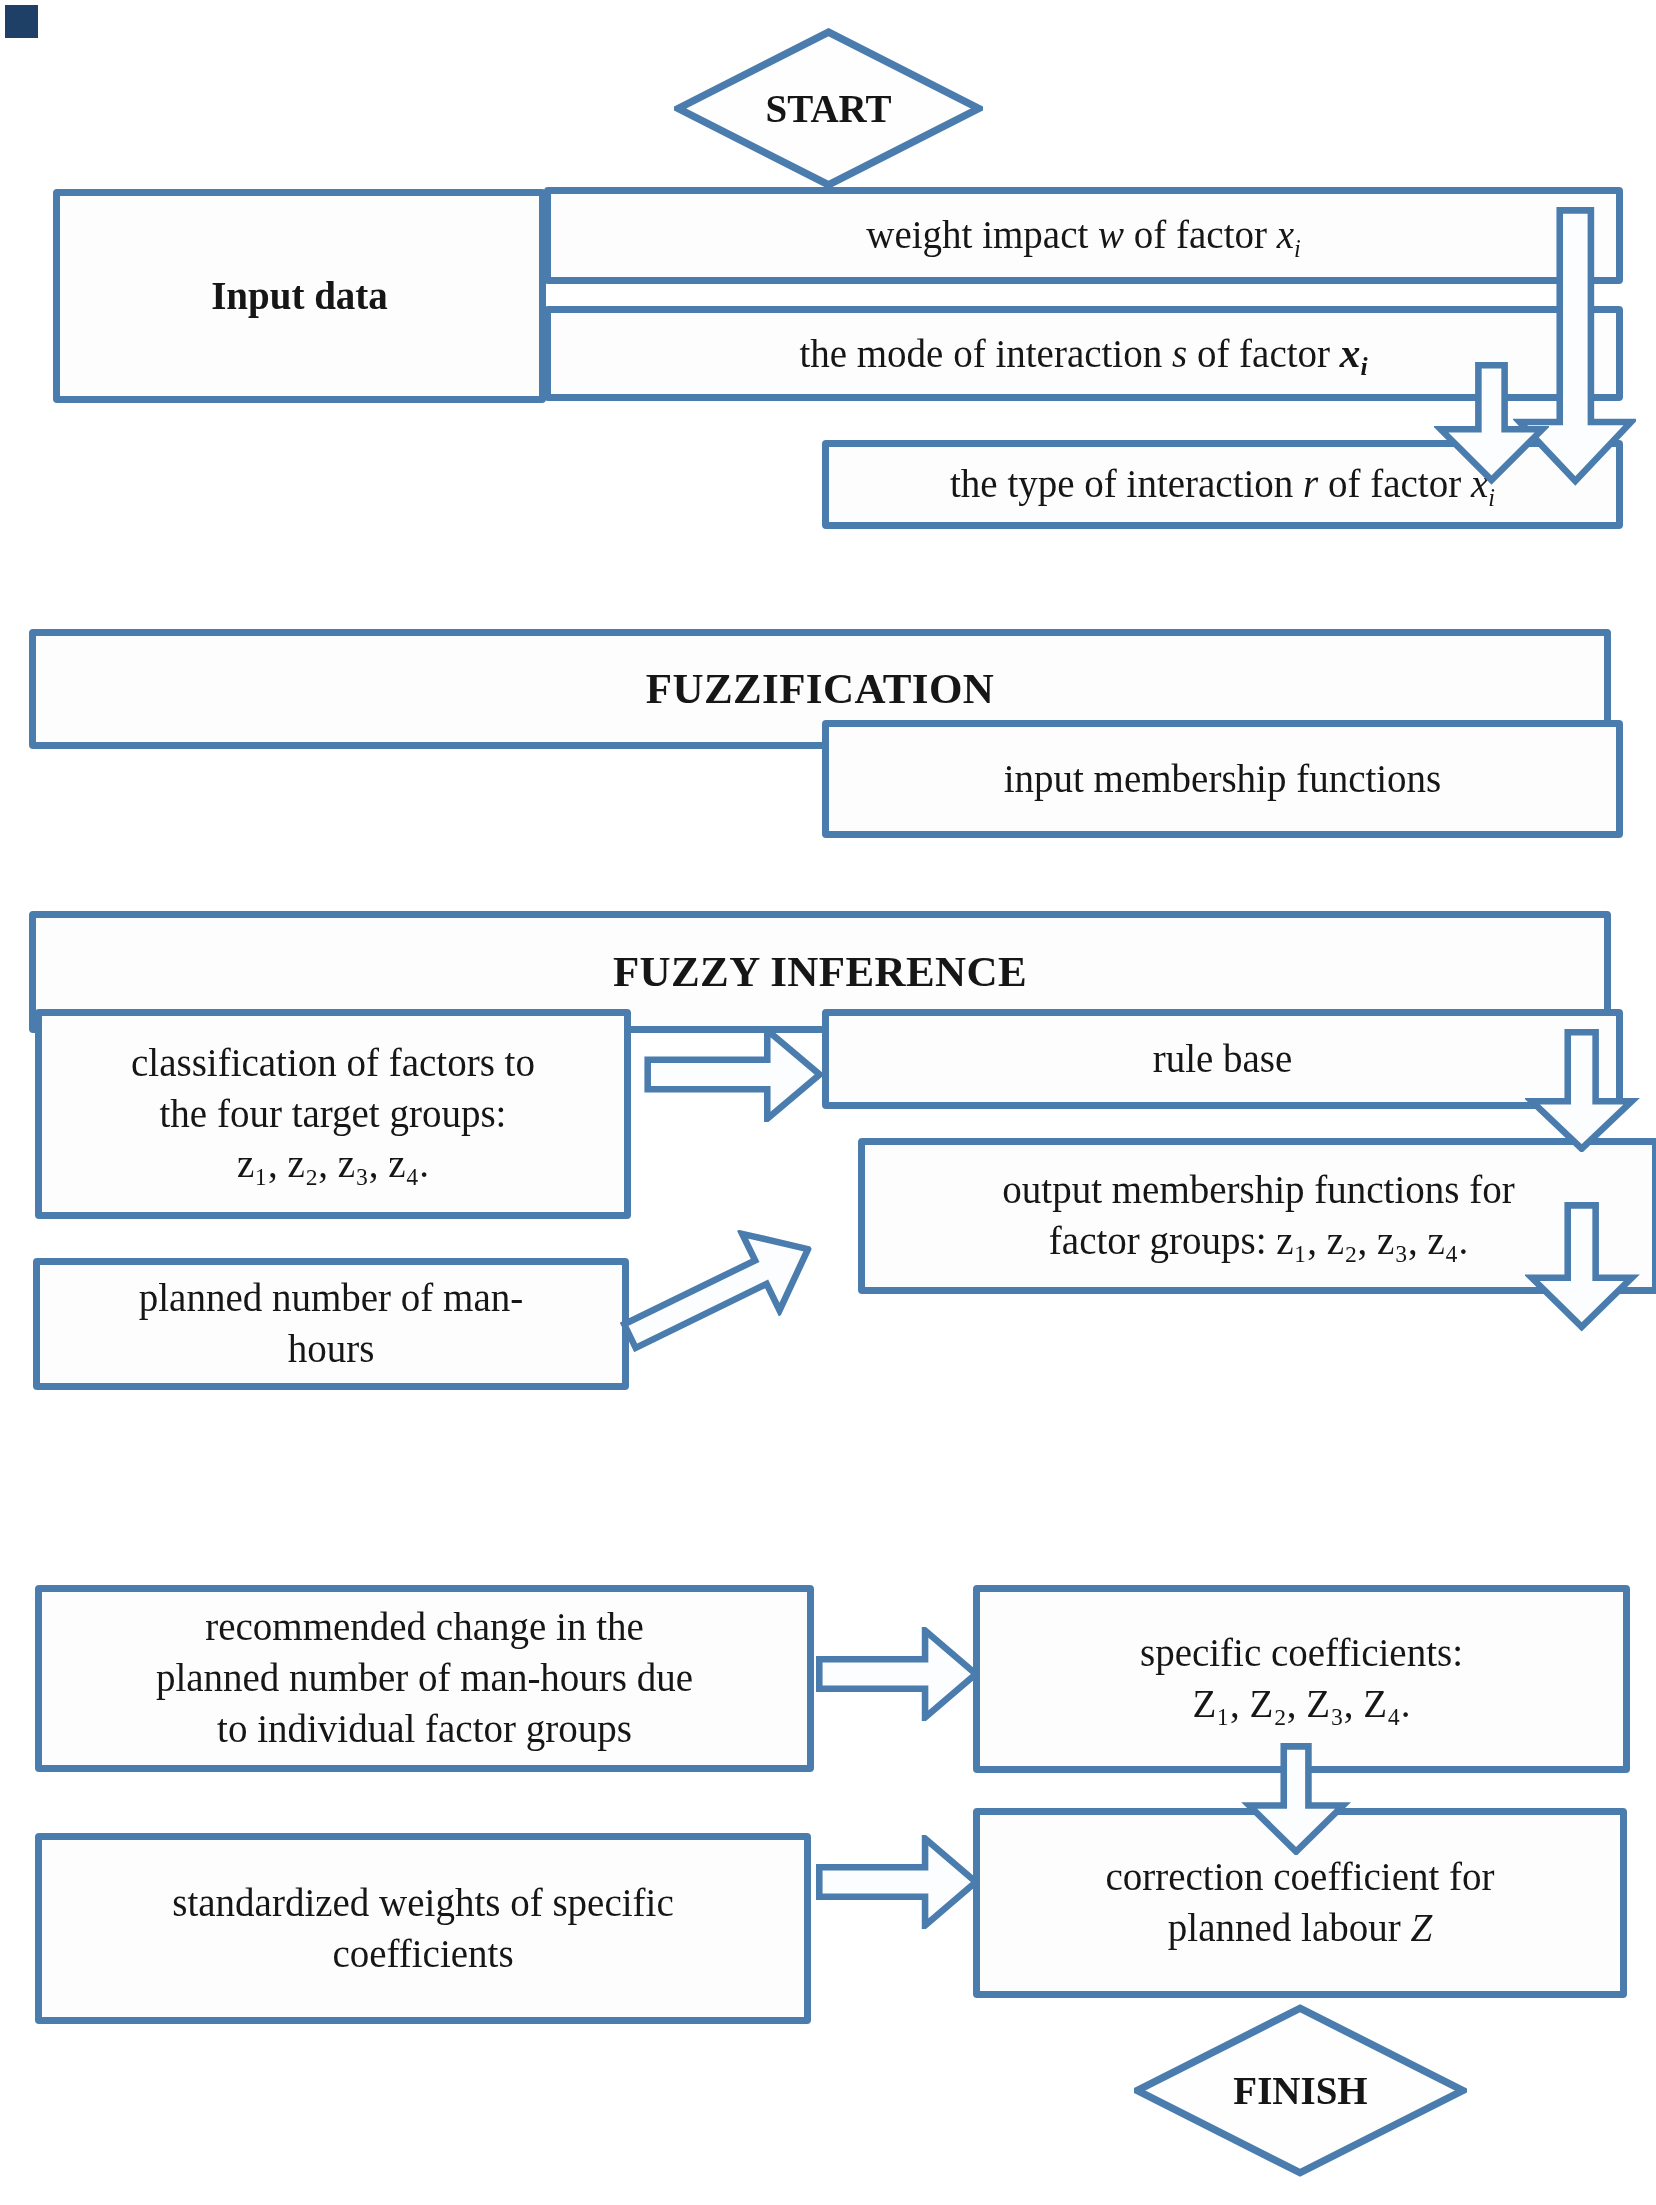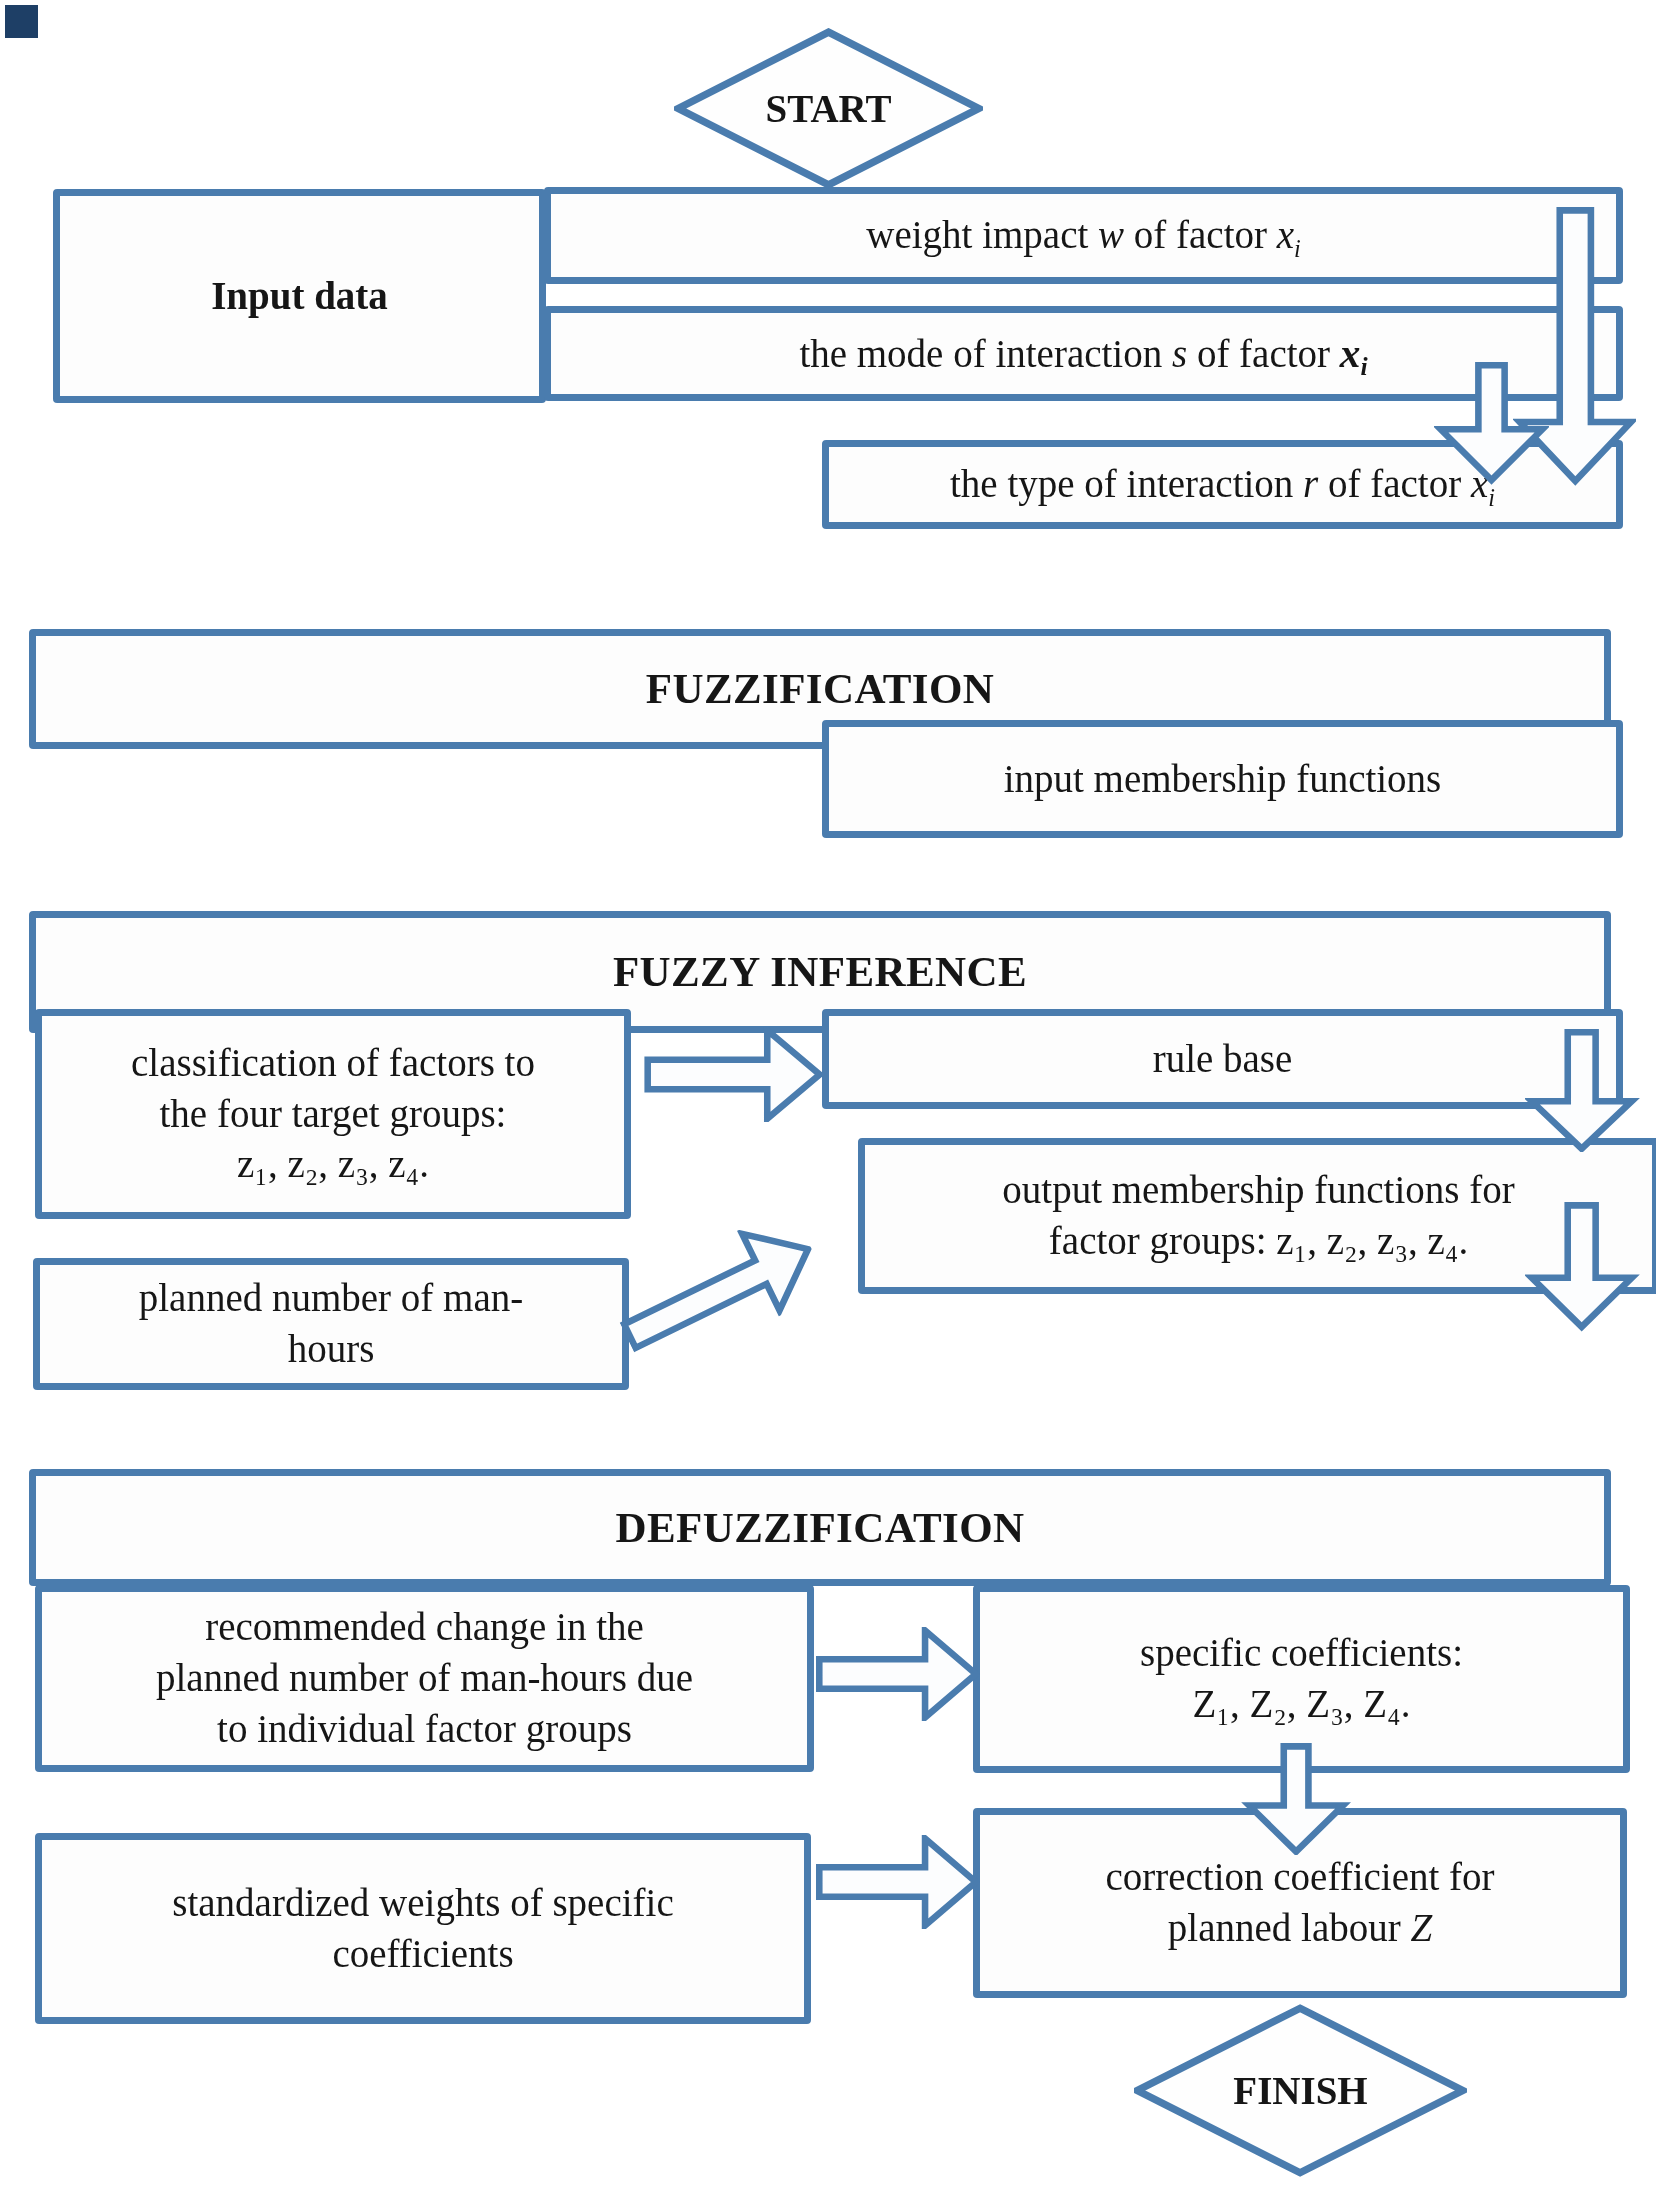--- a/index.html
+++ b/index.html
@@ -96,23 +96,20 @@
     <span class="lines">output membership functions for
 factor groups: z₁, z₂, z₃, z₄.</span>
   </div>
 
   <div class="box" style="left:33px;top:1258px;width:596px;height:132px;">
     <span class="lines">planned number of man-
 hours</span>
   </div>
 
 
-  <div class="box bar" style="left:29px;top:1424px;width:1582px;height:117px;">
-    <span>DEFUZZIFICATION</span>
-  </div>
 
   <div class="box" style="left:35px;top:1585px;width:779px;height:187px;">
     <span class="lines">recommended change in the
 planned number of man-hours due
 to individual factor groups</span>
   </div>
 
   <div class="box" style="left:973px;top:1585px;width:657px;height:188px;">
     <span class="lines">specific coefficients:
 Z₁, Z₂, Z₃, Z₄.</span>

